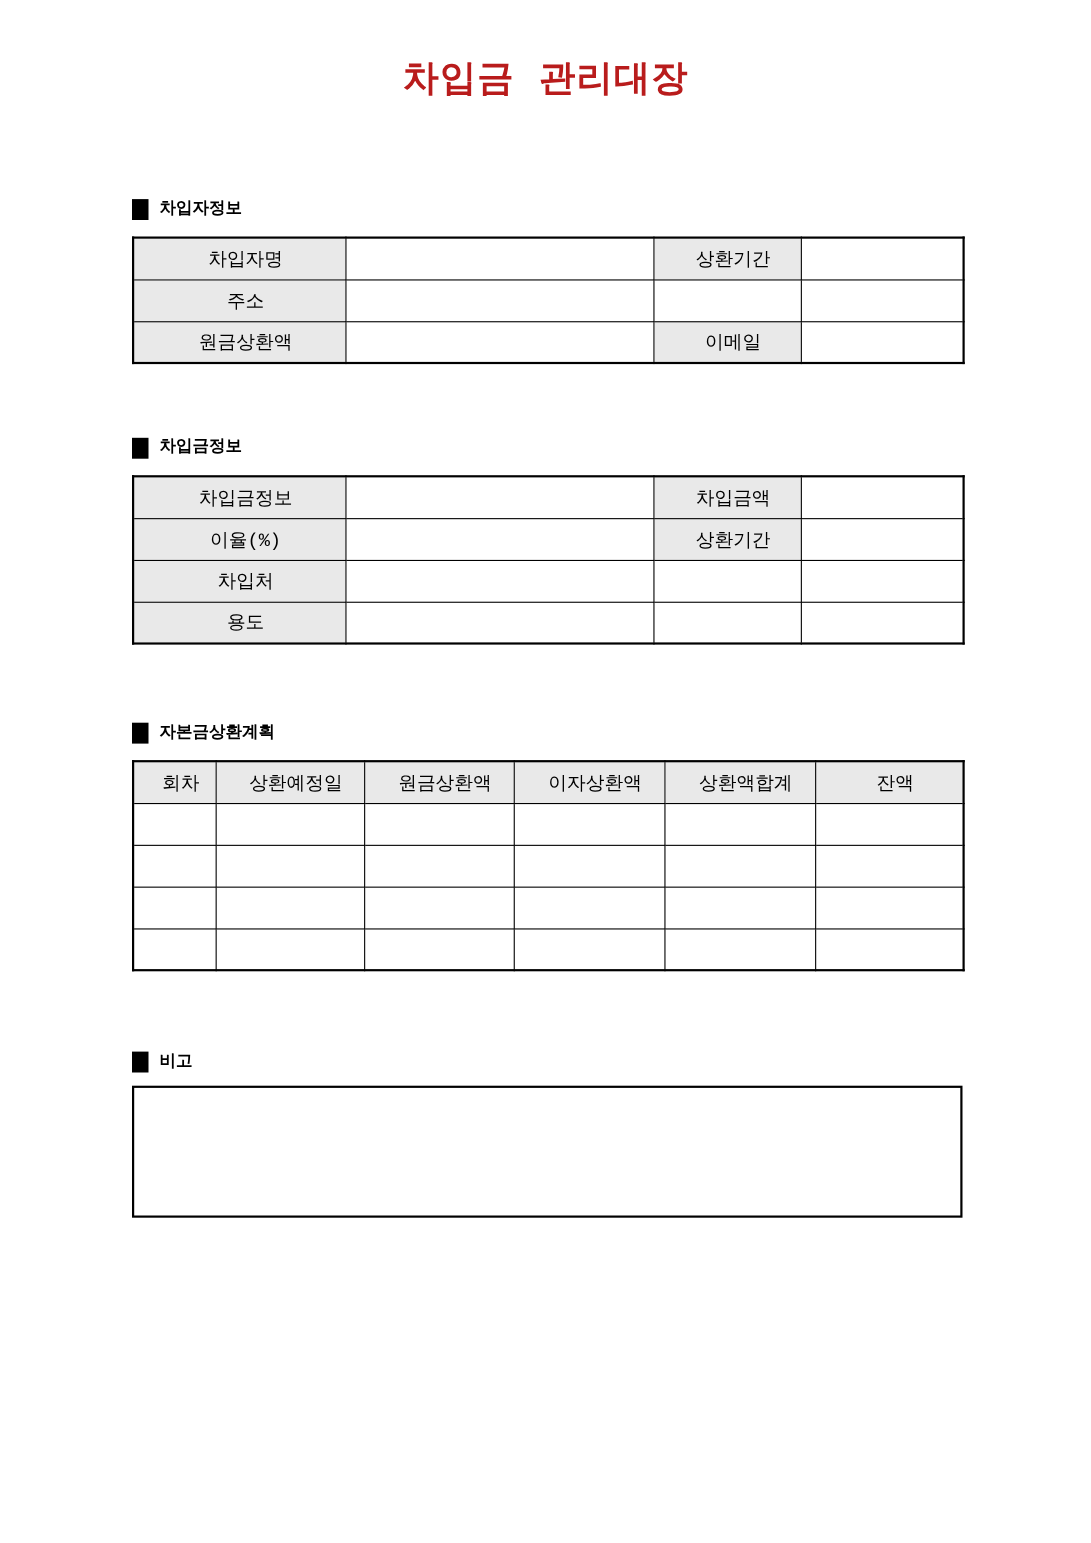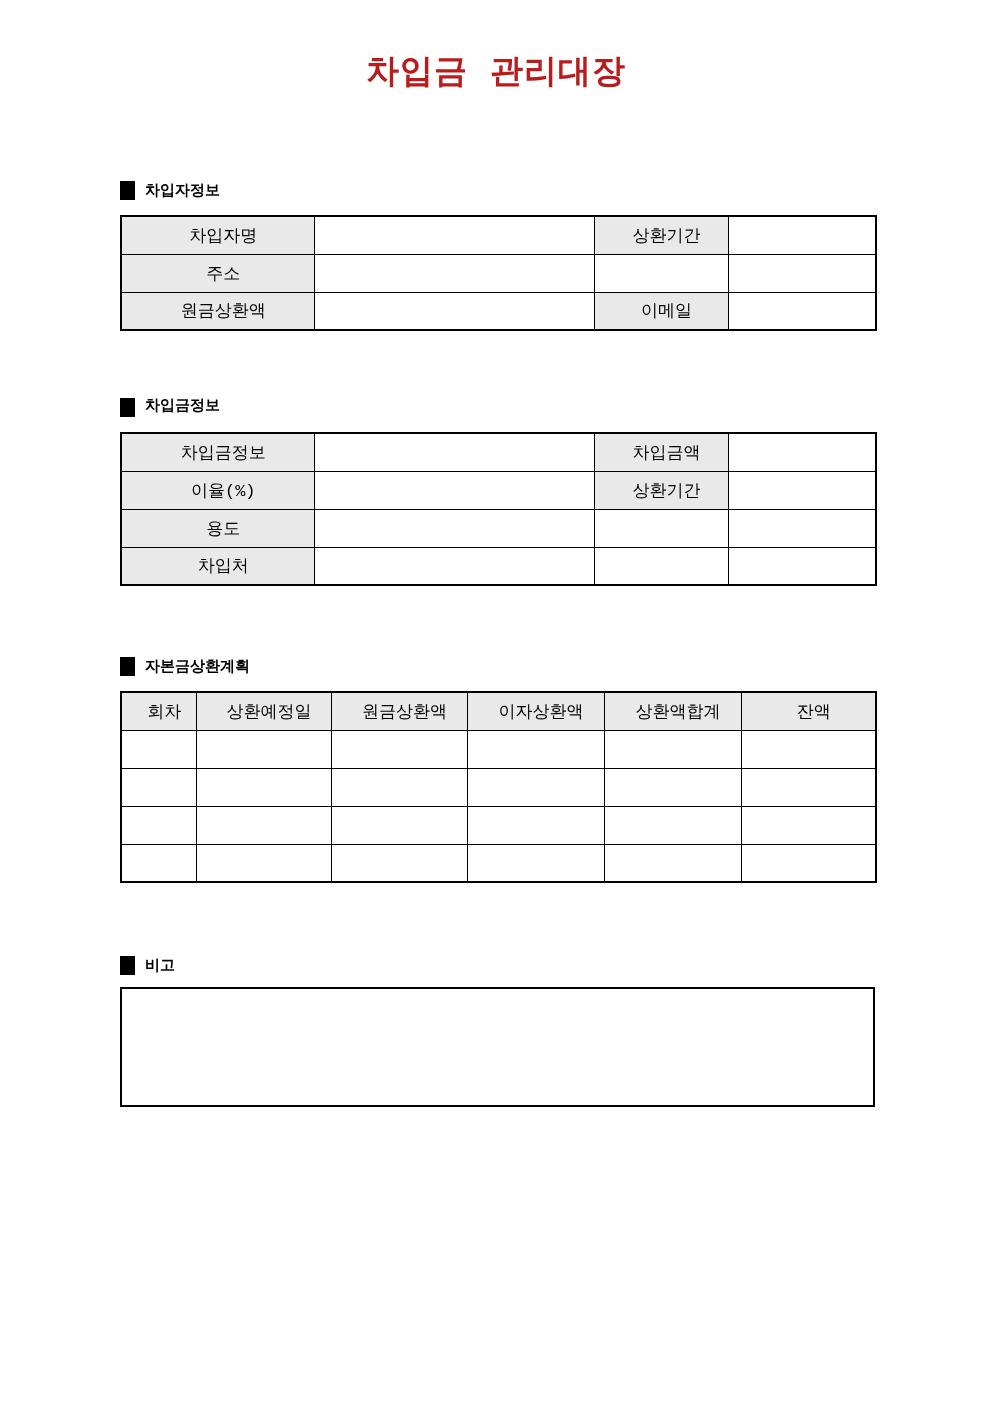--- a/index.html
+++ b/index.html
@@ -135,27 +135,27 @@
           <td class="lbl">차입금액</td>
           <td class="val"></td>
         </tr>
         <tr>
           <td class="lbl">이율(%)</td>
           <td class="val"></td>
           <td class="lbl">상환기간</td>
           <td class="val"></td>
         </tr>
         <tr>
+          <td class="lbl">차입처</td>
+          <td class="val"></td>
+          <td class="val"></td>
+          <td class="val"></td>
+        </tr>
+        <tr>
           <td class="lbl">용도</td>
-          <td class="val"></td>
-          <td class="val"></td>
-          <td class="val"></td>
-        </tr>
-        <tr>
-          <td class="lbl">차입처</td>
           <td class="val"></td>
           <td class="val"></td>
           <td class="val"></td>
         </tr>
       </tbody>
     </table>
   </div>
 
   <div class="section sec-repay">
     <div class="section-heading">

